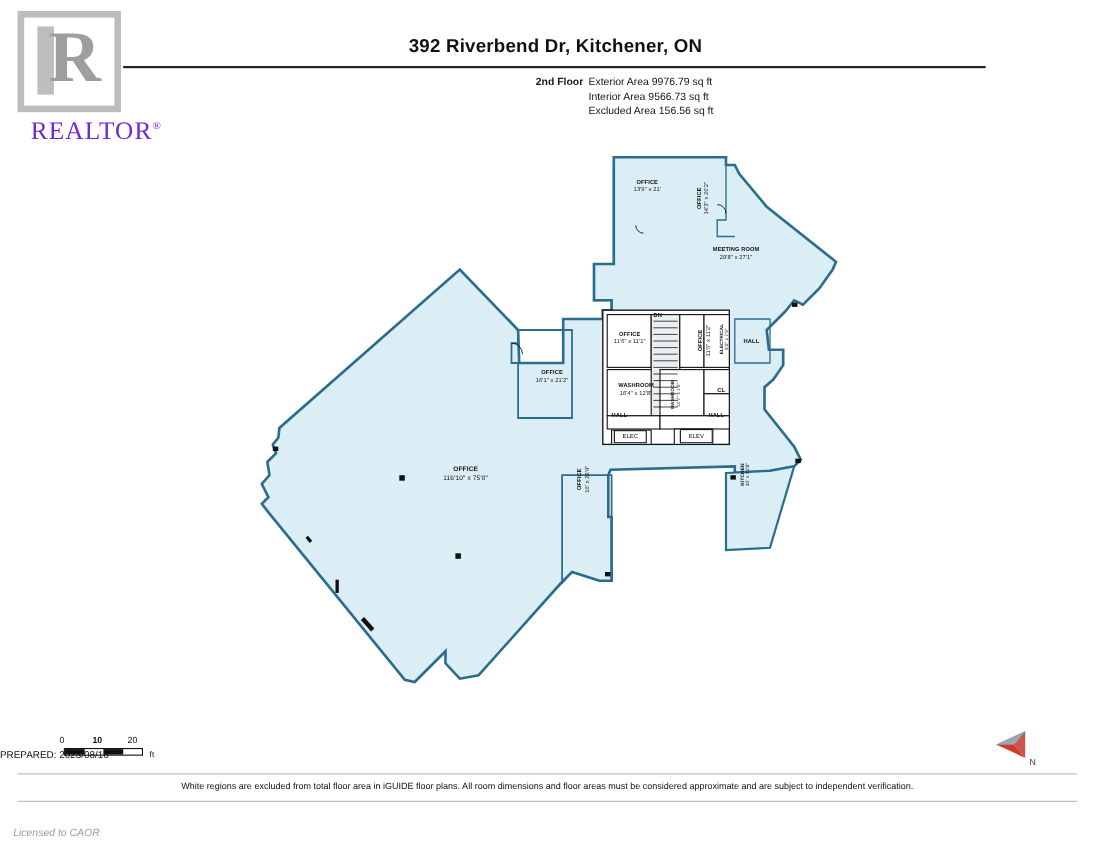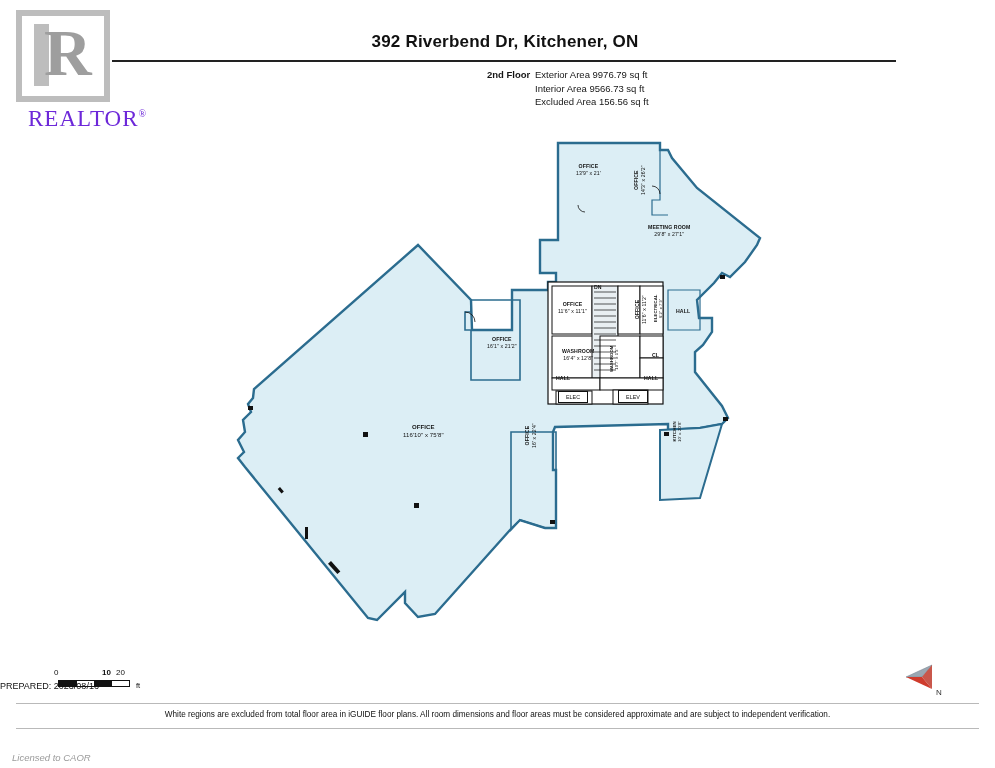--- a/index.html
+++ b/index.html
@@ -414,21 +414,21 @@
 </div>
 
 <div class="rm-label vert" style="left:672px; top:442px; font-size:4.4px; line-height:5.4px;">
   <b>KITCHEN</b><br>
   <span>10' x 20'8"</span>
 </div>
 
 <div id="scale-bar">
   <div class="ticks">
     <span style="left:8px;">0</span>
-    <span style="left:56px;font-weight:bold;">10</span>
+    <span style="left:38px;font-weight:bold;">10</span>
     <span style="left:70px;">20</span>
   </div>
   <div class="bar">
     <i class="on"></i>
       <i></i>
       <i class="on"></i>
       <i></i>
   </div>
   <div class="unit">ft</div>
 </div>

